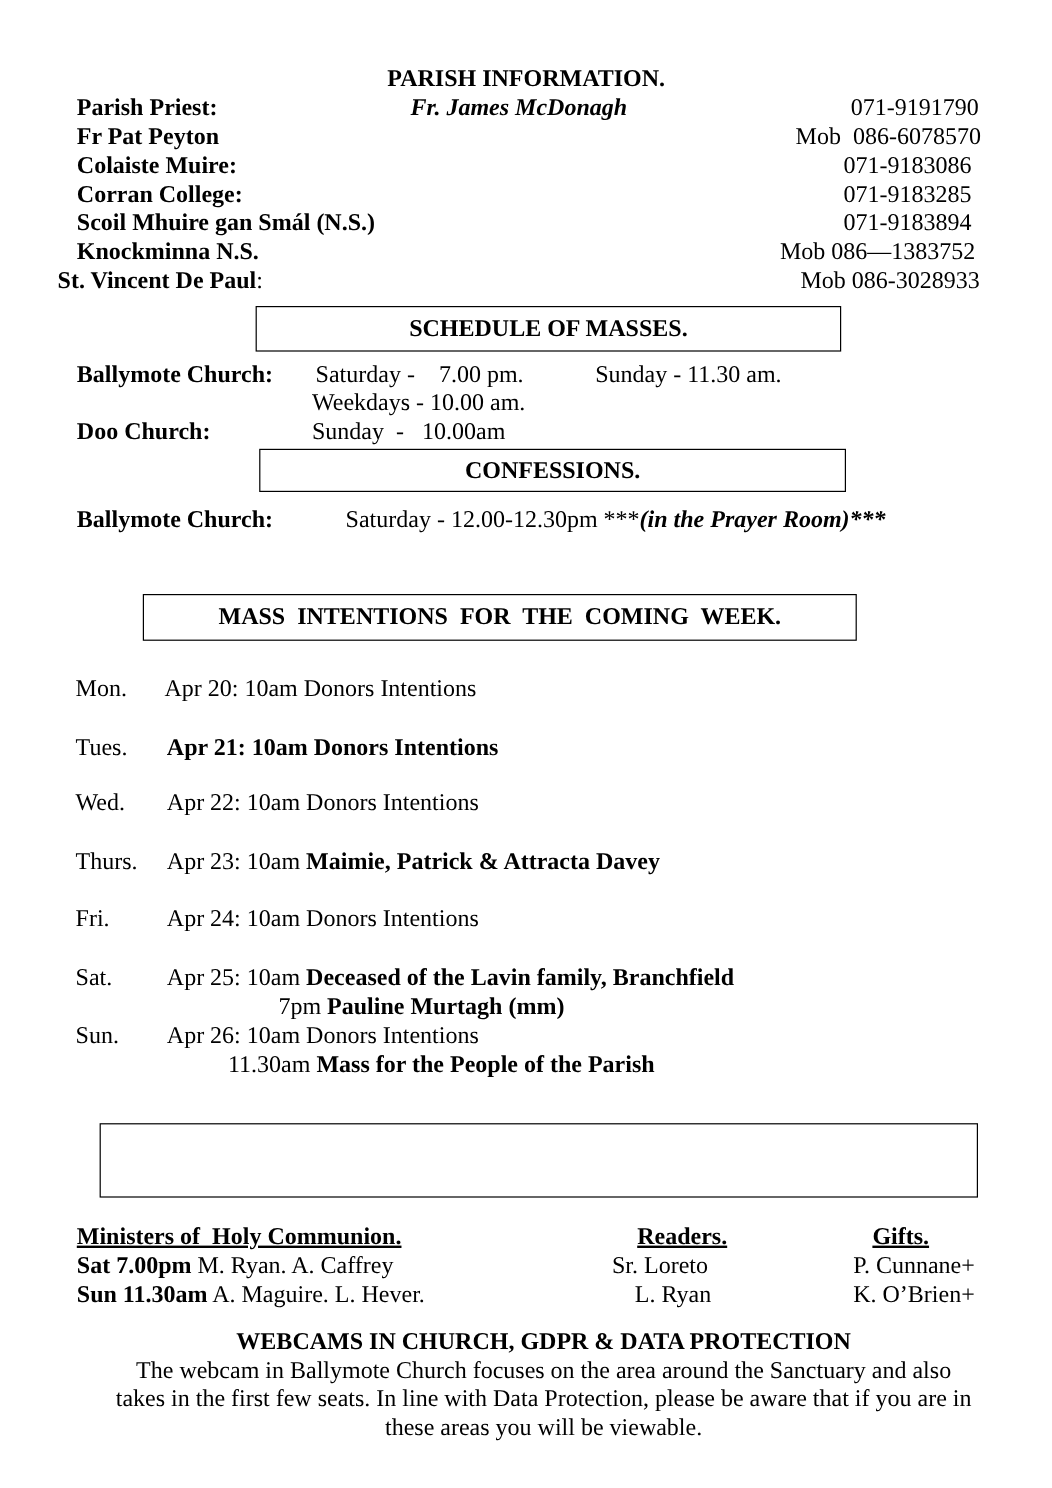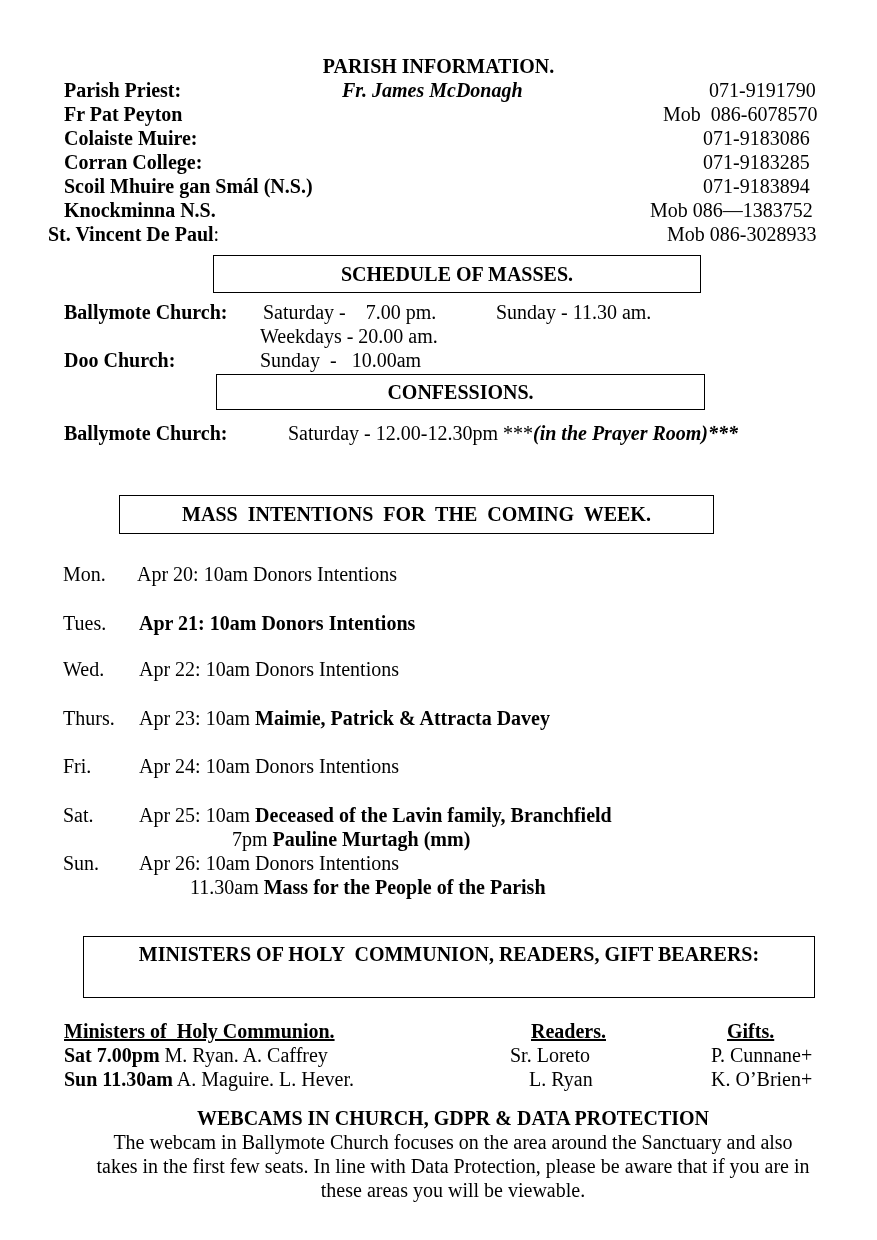--- a/index.html
+++ b/index.html
@@ -36,21 +36,21 @@
 <div class="abs" style="left:650px;top:198px;">Mob 086—1383752</div>
 
 <div class="abs" style="left:48px;top:222px;"><span class="b">St. Vincent De Paul</span><span>:</span></div>
 <div class="abs" style="left:667px;top:222px;">Mob 086-3028933</div>
 
 <div class="box" style="left:213px;top:255px;width:488px;height:38px;line-height:36px;"><span>SCHEDULE OF MASSES.</span></div>
 
 <div class="abs b" style="left:64px;top:300px;">Ballymote Church:</div>
 <div class="abs" style="left:263px;top:300px;white-space:pre;">Saturday -    7.00 pm.</div>
 <div class="abs" style="left:480px;top:300px;margin-left:16px;">Sunday - 11.30 am.</div>
-<div class="abs" style="left:260px;top:324px;">Weekdays - 20.00 am.</div>
+<div class="abs" style="left:260px;top:324px;">Weekdays - 10.00 am.</div>
 
 <div class="abs b" style="left:64px;top:348px;">Doo Church:</div>
 <div class="abs" style="left:260px;top:348px;white-space:pre;">Sunday  -   10.00am</div>
 
 <div class="box" style="left:216px;top:374px;width:489px;height:36px;line-height:34px;"><span>CONFESSIONS.</span></div>
 
 <div class="abs b" style="left:64px;top:421px;">Ballymote Church:</div>
 <div class="abs" style="left:288px;top:421px;"><span>Saturday - 12.00-12.30pm ***</span><span class="b i">(in the Prayer Room)***</span></div>
 
 <div class="box" style="left:119px;top:495px;width:595px;height:39px;line-height:37px;white-space:pre;"><span>MASS  INTENTIONS  FOR  THE  COMING  WEEK.</span></div>
@@ -73,21 +73,21 @@
 <div class="abs" style="left:63px;top:803px;">Sat.</div>
 <div class="abs" style="left:139px;top:803px;white-space:pre;"><span>Apr 25: 10am </span><span class="b">Deceased of the Lavin family, Branchfield</span></div>
 
 <div class="abs" style="left:232px;top:827px;white-space:pre;"><span>7pm </span><span class="b">Pauline Murtagh (mm)</span></div>
 
 <div class="abs" style="left:63px;top:851px;">Sun.</div>
 <div class="abs" style="left:139px;top:851px;"><span>Apr 26: 10am Donors Intentions</span><span class="b"></span></div>
 
 <div class="abs" style="left:190px;top:875px;white-space:pre;"><span>11.30am </span><span class="b">Mass for the People of the Parish</span></div>
 
-<div class="box" style="left:83px;top:936px;width:732px;height:62px;padding-top:5px;line-height:24px;white-space:pre;"><div>MINISTERS OF HOLY  COMMUNION, READERS, GIFT BEARERS:</div></div>
+<div class="box" style="left:83px;top:936px;width:732px;height:62px;padding-top:5px;line-height:24px;white-space:pre;"></div>
 
 <div class="abs b u" style="left:64px;top:1019px;white-space:pre;">Ministers of  Holy Communion.</div>
 <div class="abs b u" style="left:531px;top:1019px;">Readers.</div>
 <div class="abs b u" style="left:727px;top:1019px;">Gifts.</div>
 
 <div class="abs" style="left:64px;top:1043px;white-space:pre;"><span class="b">Sat 7.00pm</span><span> M. Ryan. A. Caffrey</span></div>
 <div class="abs" style="left:510px;top:1043px;">Sr. Loreto</div>
 <div class="abs" style="left:711px;top:1043px;">P. Cunnane+</div>
 
 <div class="abs" style="left:64px;top:1067px;white-space:pre;"><span class="b">Sun 11.30am</span><span> A. Maguire. L. Hever.</span></div>

